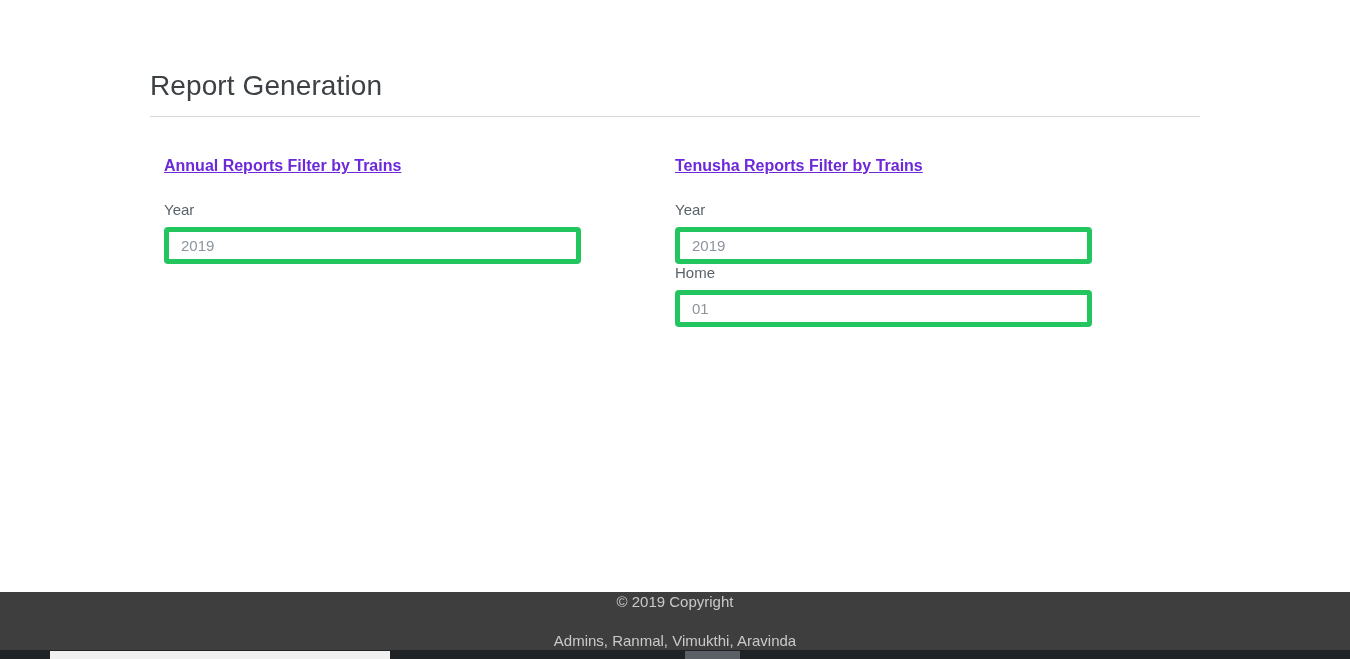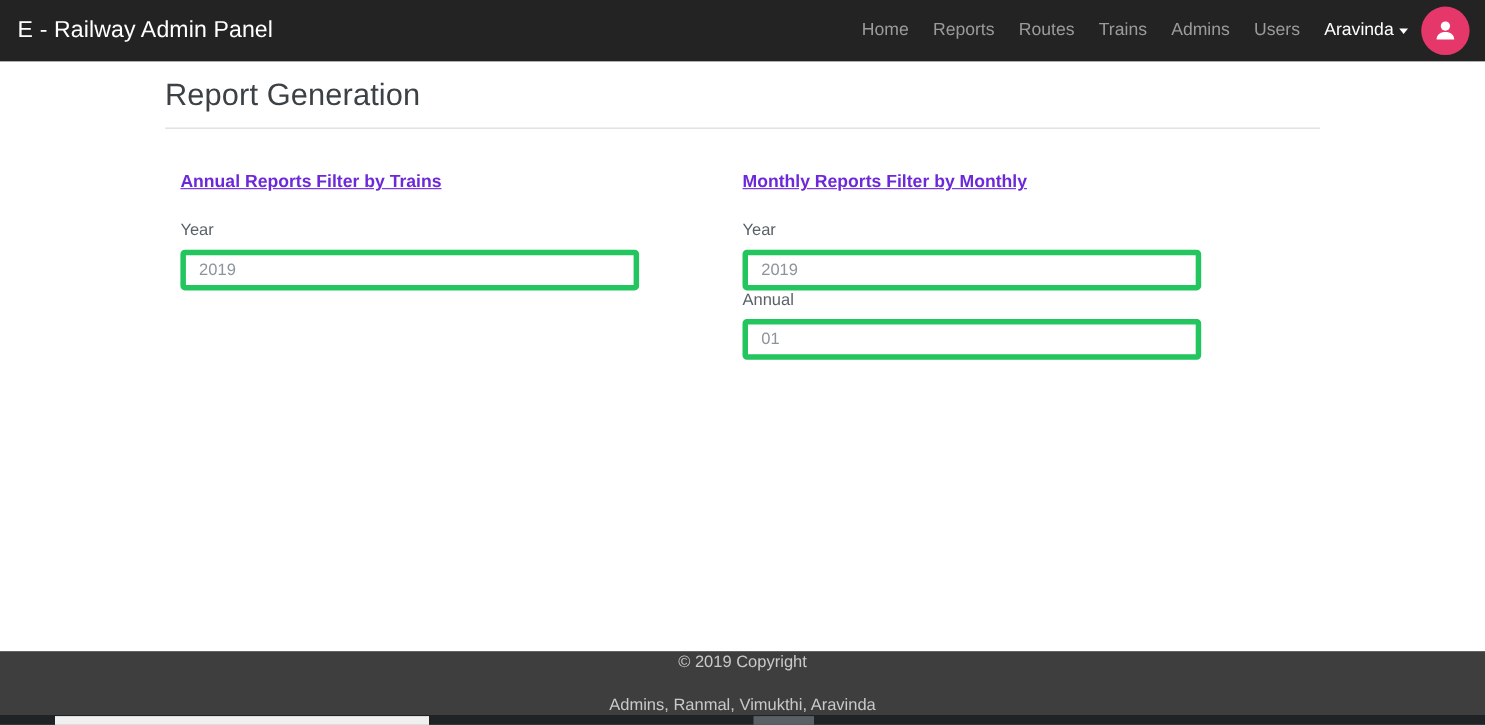--- a/index.html
+++ b/index.html
@@ -181,72 +181,48 @@
     height: 8px;
   }
   .task-active { left: 50px; width: 340px; background: #f0f0f0; }
   .task-other  { left: 685px; width: 55px; background: #5b6066; }
 </style>
 </head>
 <body>
 
 <div class="page">
 
-  <div class="navbar">
-    <a class="brand" href="#">E - Railway Admin Panel</a>
-
-    <div class="nav-right">
-      <a class="nav-link" href="#">Home</a>
-      <a class="nav-link" href="#">Reports</a>
-      <a class="nav-link" href="#">Routes</a>
-      <a class="nav-link" href="#">Trains</a>
-      <a class="nav-link" href="#">Admins</a>
-      <a class="nav-link" href="#">Users</a>
-
-      <a class="nav-user" href="#">
-        <span>Aravinda</span>
-        <span class="caret"></span>
-      </a>
-
-      <div class="avatar">
-        <svg width="26" height="26" viewBox="0 0 24 24">
-          <circle cx="12" cy="8" r="3.9" fill="#ffffff"></circle>
-          <path d="M4.6 19.4c0-4.1 3.3-6.3 7.4-6.3s7.4 2.2 7.4 6.3z" fill="#ffffff"></path>
-        </svg>
-      </div>
-    </div>
-  </div>
 
   <div class="content">
     <div class="container">
 
       <h1 class="page-title">Report Generation</h1>
       <div class="title-rule"></div>
 
       <div class="row">
 
         <div class="col">
           <div class="section-title">Annual Reports Filter by Trains</div>
 
           <div class="field-group">
             <label class="field-label">Year</label>
             <input class="field-input" type="text" placeholder="2019" style="">
           </div>
         </div>
 
         <div class="col">
-          <div class="section-title">Monthly Reports Filter by Monthly</div>
+          <div class="section-title">Tenusha Reports Filter by Trains</div>
 
           <div class="field-group">
             <label class="field-label">Year</label>
             <input class="field-input" type="text" placeholder="2019" style="">
           </div>
 
           <div class="field-group">
-            <label class="field-label">Annual</label>
+            <label class="field-label">Home</label>
             <input class="field-input" type="text" placeholder="01" style="">
           </div>
         </div>
 
       </div>
     </div>
   </div>
 
   <div class="footer">
     <div class="footer-line">© 2019 Copyright</div>

